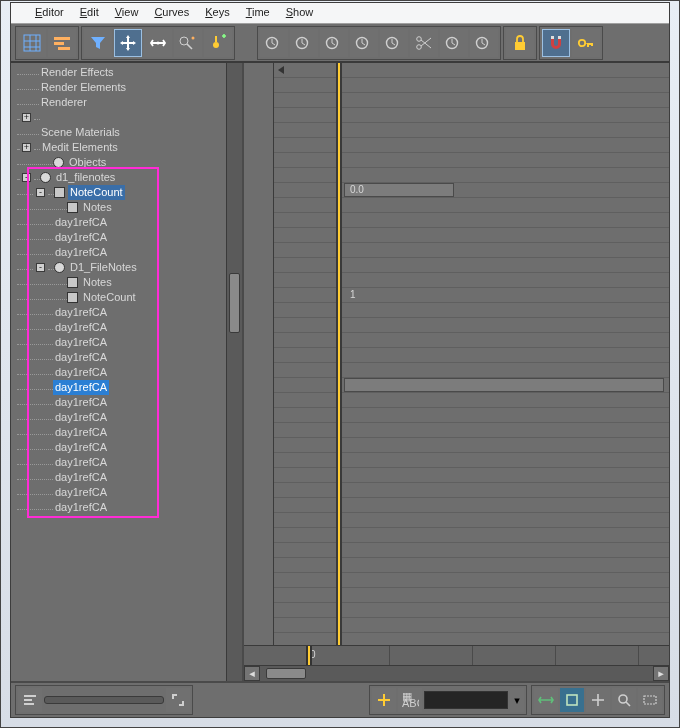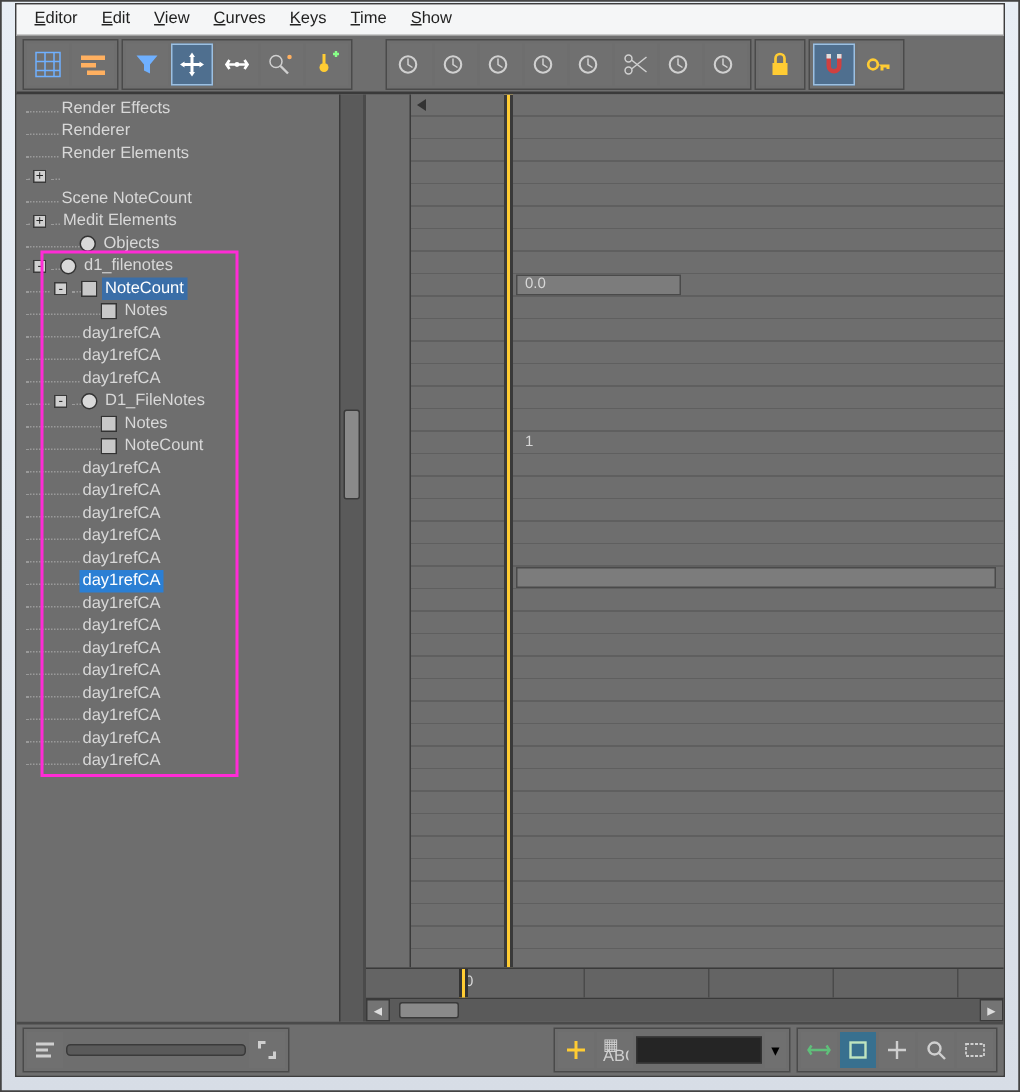--- a/index.html
+++ b/index.html
@@ -40,21 +40,21 @@
     border: 1px solid #3d3d3d;
     display: flex; flex-direction: column;
   }
 
   
   .menubar {
     height: 21px;
     background: #f5f6f7;
     border-bottom: 1px solid #a0a0a0;
     display: flex; align-items: stretch;
-    padding-left: 4px;
+    padding-left: 16px;
   }
   .menu-item {
     padding: 3px 8px 0 8px; color: #222;
     text-decoration: underline; text-decoration-color: transparent;
   }
   .menu-item .ul { text-decoration: underline; }
 
   
   .toolbar {
     height: 38px;
@@ -332,34 +332,34 @@
 
       <div class="tree-pane">
         <div class="tree-scroll">
           <div class="tree" id="tree">
               <div class="tree-row">
                 <span class="dots" style="width: 22px;"></span>
                 <span class="label">Render Effects</span>
               </div>
               <div class="tree-row">
                 <span class="dots" style="width: 22px;"></span>
+                <span class="label">Render Elements</span>
+              </div>
+              <div class="tree-row">
+                <span class="dots" style="width: 22px;"></span>
                 <span class="label">Renderer</span>
-              </div>
-              <div class="tree-row">
-                <span class="dots" style="width: 22px;"></span>
-                <span class="label">Render Elements</span>
               </div>
               <div class="tree-row">
                 <span class="dots" style="width: 2px;"></span>
                 <span class="tw">+</span>
                 <span class="dots" style="width: 6px;"></span>
               </div>
               <div class="tree-row">
                 <span class="dots" style="width: 22px;"></span>
-                <span class="label">Scene NoteCount</span>
+                <span class="label">Scene Materials</span>
               </div>
               <div class="tree-row">
                 <span class="dots" style="width: 2px;"></span>
                 <span class="tw">+</span>
                 <span class="dots" style="width: 6px;"></span>
                 <span class="label">Medit Elements</span>
               </div>
               <div class="tree-row">
                 <span class="dots" style="width: 36px;"></span>
                 <span class="node-icon circle"></span>

